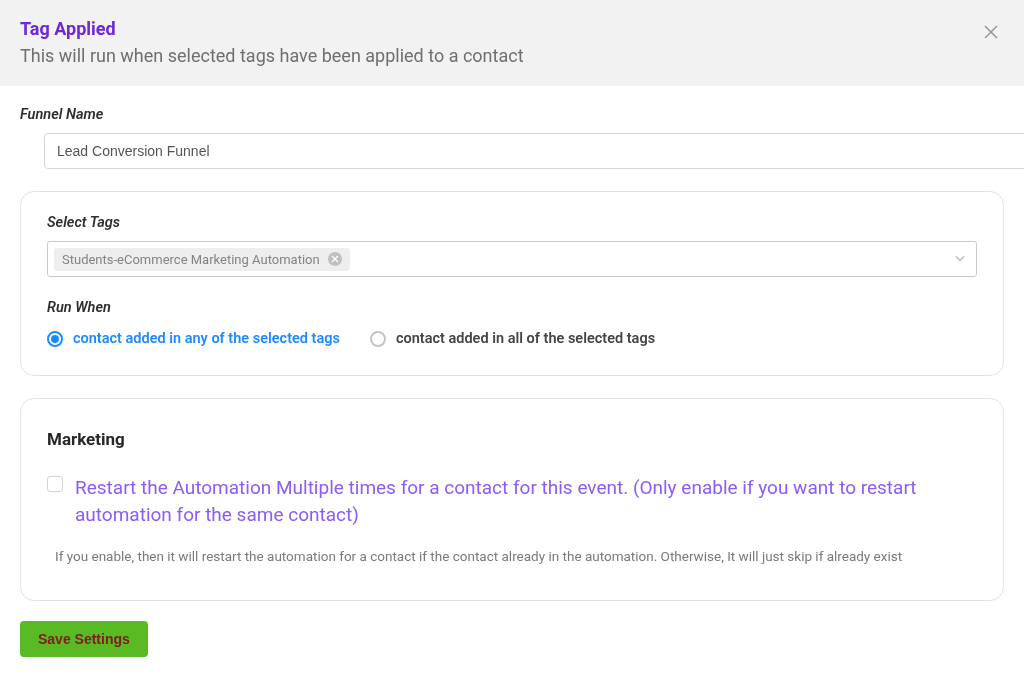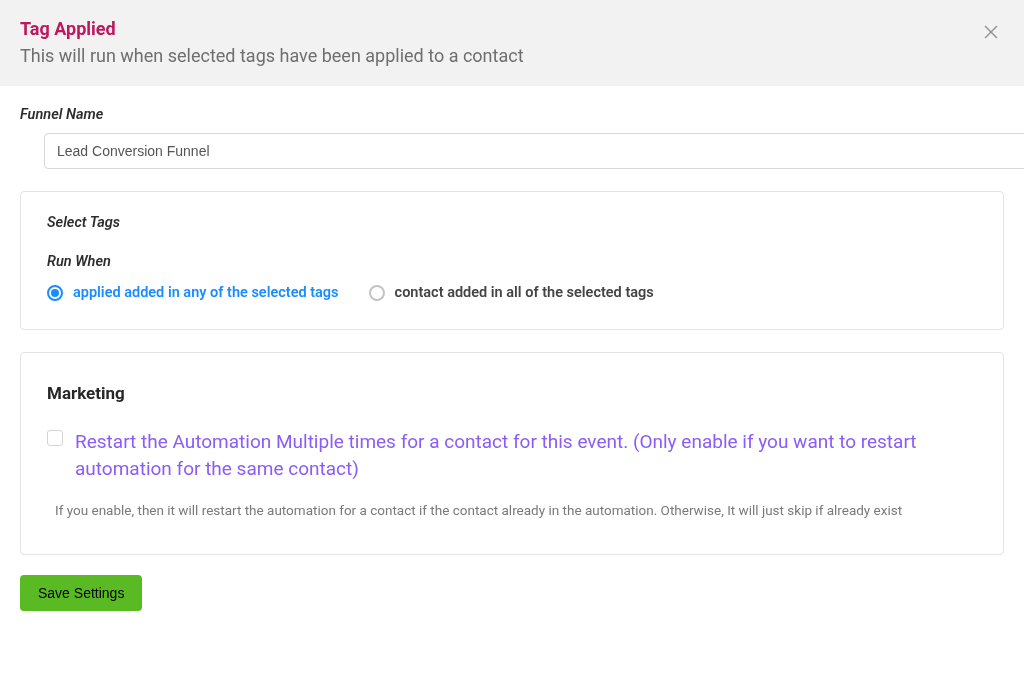--- a/index.html
+++ b/index.html
@@ -15,21 +15,21 @@
       height: 680px;
     }
     .header {
       background: #f2f2f2;
       padding: 18px 20px 20px 20px;
       position: relative;
     }
     .header-title {
       font-size: 18px;
       font-weight: 700;
-      color: #be185d;
+      color: #6d28d9;
       margin-bottom: 6px;
     }
     .header-subtitle {
       font-size: 18px;
       color: #6f6f6f;
     }
     .close-btn {
       position: absolute;
       top: 24px;
       right: 24px;
@@ -58,21 +58,21 @@
       padding: 9px 12px;
       font-size: 14px;
       border: 1px solid #d7d7d7;
       border-radius: 4px;
       color: #555;
       outline: none;
       margin-left: 24px;
     }
     .card {
       border: 1px solid #e3e3e3;
-      border-radius: 4px;
+      border-radius: 14px;
       padding: 22px 26px 28px 26px;
       margin-top: 22px;
     }
     .tag-select {
       border: 1px solid #c9c9c9;
       border-radius: 3px;
       padding: 5px 30px 5px 6px;
       display: flex;
       align-items: center;
       position: relative;
@@ -191,26 +191,26 @@
       color: #7a7a7a;
       margin-top: 18px;
       line-height: 1.5;
       margin-left: 8px;
     }
     .footer {
       padding: 0 20px 20px 20px;
     }
     .save-btn {
       background: #5aba24;
-      color: #000000;
+      color: #7f1d1d;
       border: none;
       border-radius: 4px;
       padding: 10px 18px;
       font-size: 14px;
-      font-weight: 400;
+      font-weight: 700;
       cursor: pointer;
     }
   </style>
 </head>
 <body>
 
 <div class="header">
   <div class="header-title">Tag Applied</div>
   <div class="header-subtitle">This will run when selected tags have been applied to a contact</div>
   <div class="close-btn">
@@ -222,27 +222,43 @@
 </div>
 
 <div class="content">
   <div>
     <label class="field-label">Funnel Name</label>
     <input type="text" class="text-input" value="Lead Conversion Funnel" style="">
   </div>
 
   <div class="card">
     <label class="field-label">Select Tags</label>
+    <div class="tag-select">
+      <span class="tag-chip">
+        <span>Students-eCommerce Marketing Automation</span>
+        <span class="chip-remove">
+          <svg viewBox="0 0 8 8" stroke="#fff" stroke-width="1.3" fill="none">
+            <line x1="1" y1="1" x2="7" y2="7"></line>
+            <line x1="7" y1="1" x2="1" y2="7"></line>
+          </svg>
+        </span>
+      </span>
+      <span class="chevron-down">
+        <svg viewBox="0 0 12 12" stroke="currentColor" stroke-width="1.5" fill="none">
+          <polyline points="2,4 6,8 10,4"></polyline>
+        </svg>
+      </span>
+    </div>
 
     <div class="run-when-section">
       <label class="field-label">Run When</label>
       <div class="radio-group">
         <div class="radio-option">
           <span class="radio-circle selected"></span>
-          <span class="radio-label selected">applied added in any of the selected tags</span>
+          <span class="radio-label selected">contact added in any of the selected tags</span>
         </div>
         <div class="radio-option">
           <span class="radio-circle"></span>
           <span class="radio-label unselected">contact added in all of the selected tags</span>
         </div>
       </div>
     </div>
   </div>
 
   <div class="card" style="padding-top:30px;padding-bottom:34px;">

